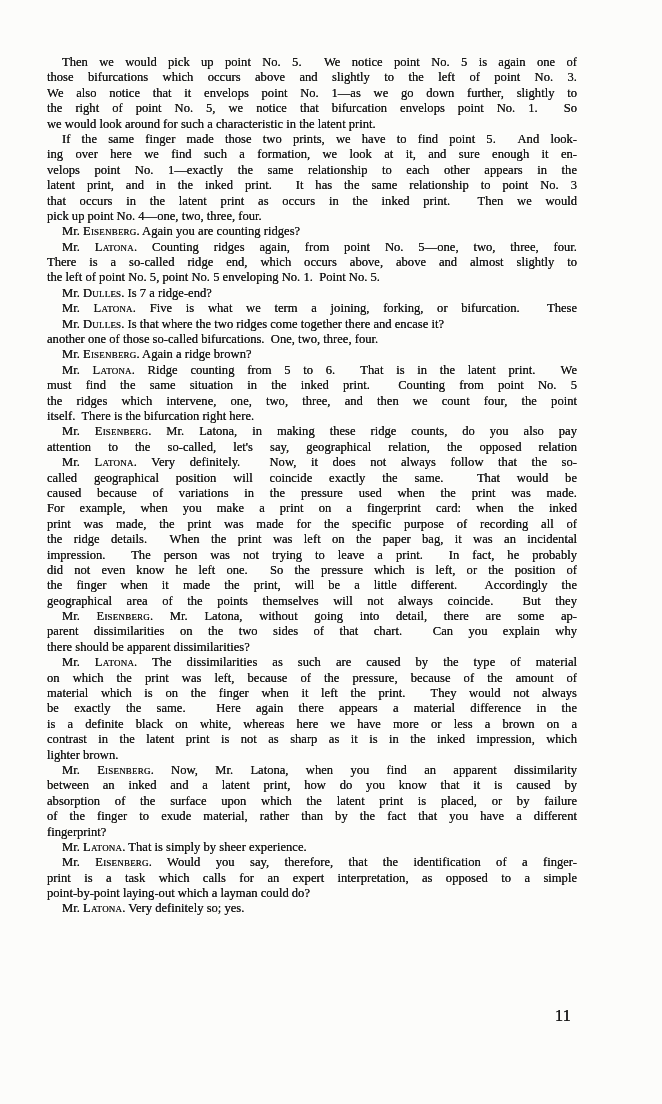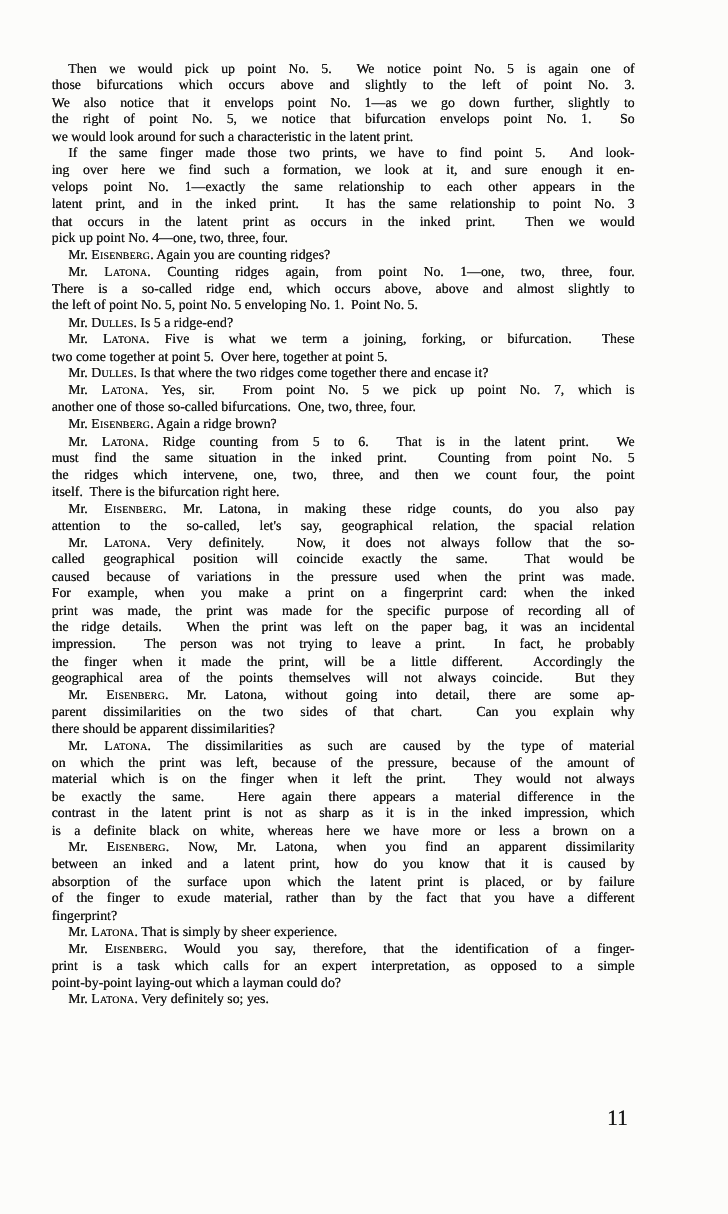--- a/index.html
+++ b/index.html
@@ -50,21 +50,21 @@
     letter-spacing: 0.2px;
   }
   .page-number {
     position: absolute;
     left: 47px;
     top: 1006px;
     width: 530px;
     text-align: right;
     padding-right: 6px;
     box-sizing: border-box;
-    font-size: 20px;
+    font-size: 17px;
     text-shadow: 0 0 0.4px currentColor;
   }
 </style>
 </head>
 <body>
 
 <div class="page">
   <div class="text-block">
       <div class="para">
         <div class="line first"><span>Then we would pick up point No. 5.&nbsp; We notice point No. 5 is again one of</span></div>
@@ -78,74 +78,74 @@
         <div class="line"><span>ing over here we find such a formation, we look at it, and sure enough it en-</span></div>
         <div class="line"><span>velops point No. 1—exactly the same relationship to each other appears in the</span></div>
         <div class="line"><span>latent print, and in the inked print.&nbsp; It has the same relationship to point No. 3</span></div>
         <div class="line"><span>that occurs in the latent print as occurs in the inked print.&nbsp; Then we would</span></div>
         <div class="line last"><span>pick up point No. 4—one, two, three, four.</span></div>
       </div>
       <div class="para">
         <div class="line first last"><span>Mr. </span><span class="sc">Eisenberg</span><span>. Again you are counting ridges?</span></div>
       </div>
       <div class="para">
-        <div class="line first"><span>Mr. </span><span class="sc">Latona</span><span>. Counting ridges again, from point No. 1—one, two, three, four.</span></div>
+        <div class="line first"><span>Mr. </span><span class="sc">Latona</span><span>. Counting ridges again, from point No. 5—one, two, three, four.</span></div>
         <div class="line"><span>There is a so-called ridge end, which occurs above, above and almost slightly to</span></div>
         <div class="line last"><span>the left of point No. 5, point No. 5 enveloping No. 1.&nbsp; Point No. 5.</span></div>
       </div>
       <div class="para">
-        <div class="line first last"><span>Mr. </span><span class="sc">Dulles</span><span>. Is 5 a ridge-end?</span></div>
+        <div class="line first last"><span>Mr. </span><span class="sc">Dulles</span><span>. Is 7 a ridge-end?</span></div>
       </div>
       <div class="para">
         <div class="line first"><span>Mr. </span><span class="sc">Latona</span><span>. Five is what we term a joining, forking, or bifurcation.&nbsp; These</span></div>
-        <div class="line last"><span>two come together at point 5.&nbsp; Over here, together at point 5.</span></div>
       </div>
       <div class="para">
         <div class="line first last"><span>Mr. </span><span class="sc">Dulles</span><span>. Is that where the two ridges come together there and encase it?</span></div>
       </div>
       <div class="para">
-        <div class="line first"><span>Mr. </span><span class="sc">Latona</span><span>. Yes, sir.&nbsp; From point No. 5 we pick up point No. 7, which is</span></div>
         <div class="line last"><span>another one of those so-called bifurcations.&nbsp; One, two, three, four.</span></div>
       </div>
       <div class="para">
         <div class="line first last"><span>Mr. </span><span class="sc">Eisenberg</span><span>. Again a ridge brown?</span></div>
       </div>
       <div class="para">
         <div class="line first"><span>Mr. </span><span class="sc">Latona</span><span>. Ridge counting from 5 to 6.&nbsp; That is in the latent print.&nbsp; We</span></div>
         <div class="line"><span>must find the same situation in the inked print.&nbsp; Counting from point No. 5</span></div>
         <div class="line"><span>the ridges which intervene, one, two, three, and then we count four, the point</span></div>
         <div class="line last"><span>itself.&nbsp; There is the bifurcation right here.</span></div>
       </div>
       <div class="para">
         <div class="line first"><span>Mr. </span><span class="sc">Eisenberg</span><span>. Mr. Latona, in making these ridge counts, do you also pay</span></div>
-        <div class="line"><span>attention to the so-called, let's say, geographical relation, the spacial relation</span></div>
+        <div class="line"><span>attention to the so-called, let's say, geographical relation, the opposed relation</span></div>
       </div>
       <div class="para">
         <div class="line first"><span>Mr. </span><span class="sc">Latona</span><span>. Very definitely.&nbsp; Now, it does not always follow that the so-</span></div>
         <div class="line"><span>called geographical position will coincide exactly the same.&nbsp; That would be</span></div>
         <div class="line"><span>caused because of variations in the pressure used when the print was made.</span></div>
         <div class="line"><span>For example, when you make a print on a fingerprint card: when the inked</span></div>
         <div class="line"><span>print was made, the print was made for the specific purpose of recording all of</span></div>
         <div class="line"><span>the ridge details.&nbsp; When the print was left on the paper bag, it was an incidental</span></div>
         <div class="line"><span>impression.&nbsp; The person was not trying to leave a print.&nbsp; In fact, he probably</span></div>
+        <div class="line"><span>did not even know he left one.&nbsp; So the pressure which is left, or the position of</span></div>
         <div class="line"><span>the finger when it made the print, will be a little different.&nbsp; Accordingly the</span></div>
         <div class="line"><span>geographical area of the points themselves will not always coincide.&nbsp; But they</span></div>
       </div>
       <div class="para">
         <div class="line first"><span>Mr. </span><span class="sc">Eisenberg</span><span>. Mr. Latona, without going into detail, there are some ap-</span></div>
         <div class="line"><span>parent dissimilarities on the two sides of that chart.&nbsp; Can you explain why</span></div>
         <div class="line last"><span>there should be apparent dissimilarities?</span></div>
       </div>
       <div class="para">
         <div class="line first"><span>Mr. </span><span class="sc">Latona</span><span>. The dissimilarities as such are caused by the type of material</span></div>
         <div class="line"><span>on which the print was left, because of the pressure, because of the amount of</span></div>
         <div class="line"><span>material which is on the finger when it left the print.&nbsp; They would not always</span></div>
         <div class="line"><span>be exactly the same.&nbsp; Here again there appears a material difference in the</span></div>
+        <div class="line"><span>is a definite black on white, whereas here we have more or less a brown on a</span></div>
         <div class="line"><span>contrast in the latent print is not as sharp as it is in the inked impression, which</span></div>
-        <div class="line"><span>is a definite black on white, whereas here we have more or less a brown on a</span></div>
+        <div class="line last"><span>lighter brown.</span></div>
       </div>
       <div class="para">
         <div class="line first"><span>Mr. </span><span class="sc">Eisenberg</span><span>. Now, Mr. Latona, when you find an apparent dissimilarity</span></div>
         <div class="line"><span>between an inked and a latent print, how do you know that it is caused by</span></div>
         <div class="line"><span>absorption of the surface upon which the latent print is placed, or by failure</span></div>
         <div class="line"><span>of the finger to exude material, rather than by the fact that you have a different</span></div>
         <div class="line last"><span>fingerprint?</span></div>
       </div>
       <div class="para">
         <div class="line first last"><span>Mr. </span><span class="sc">Latona</span><span>. That is simply by sheer experience.</span></div>

